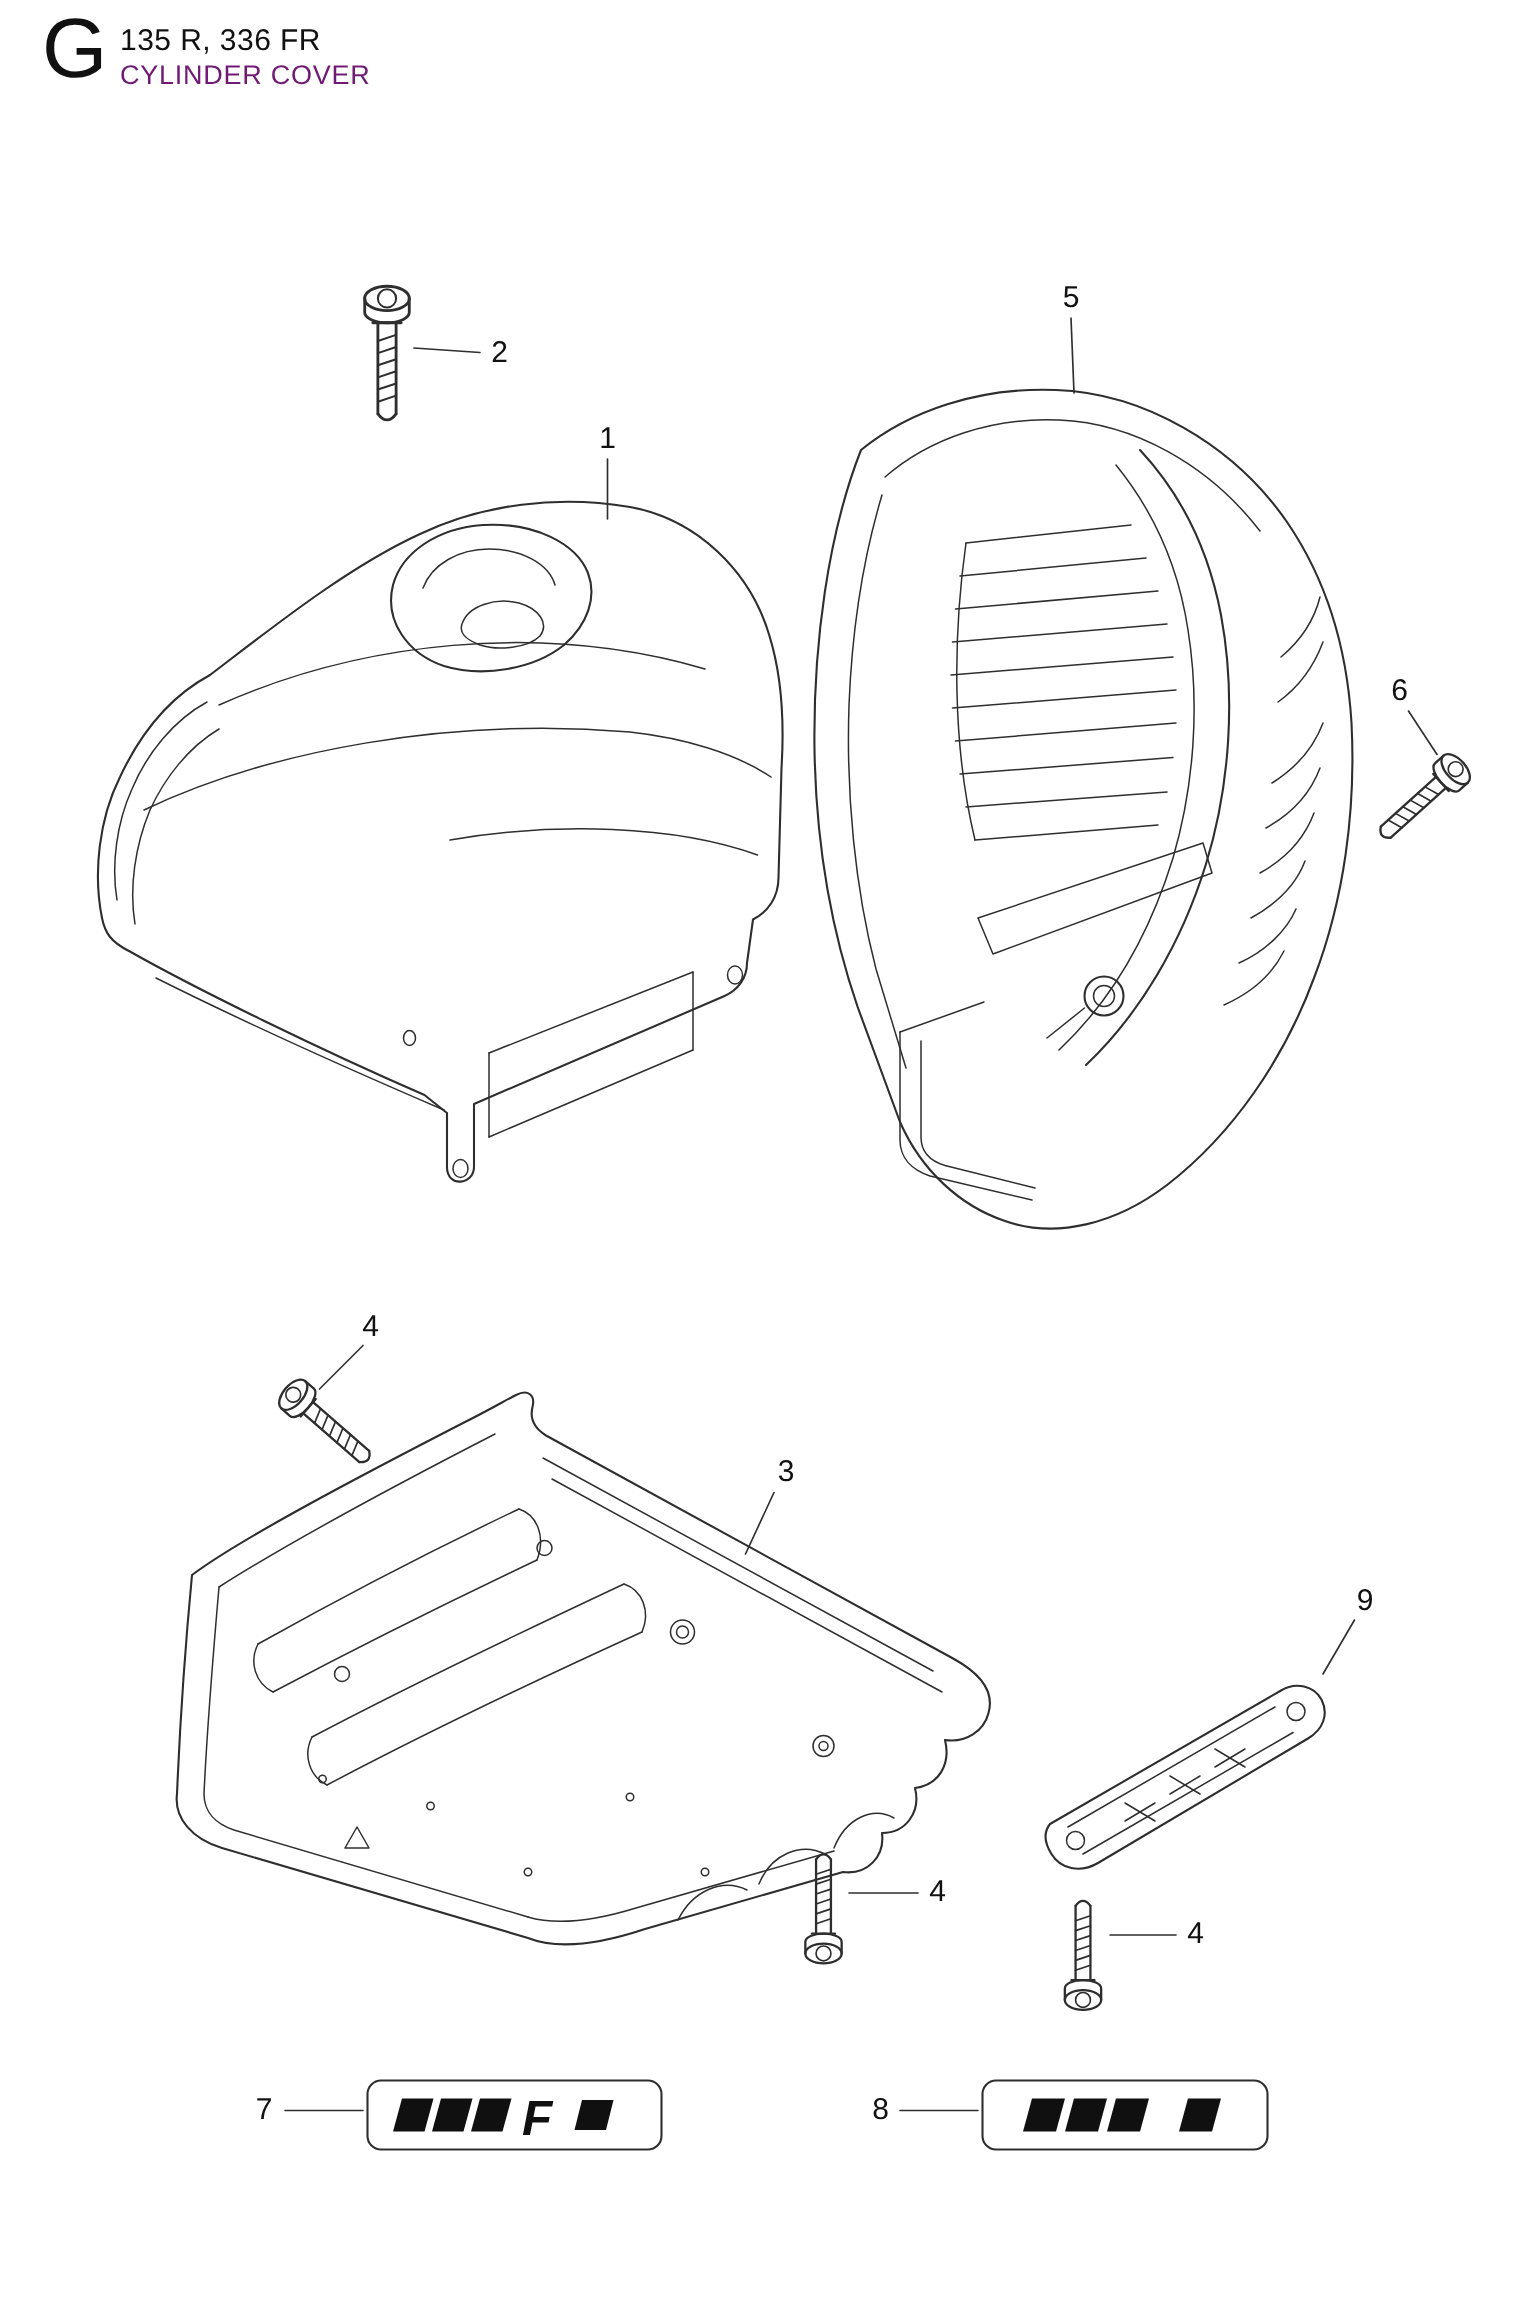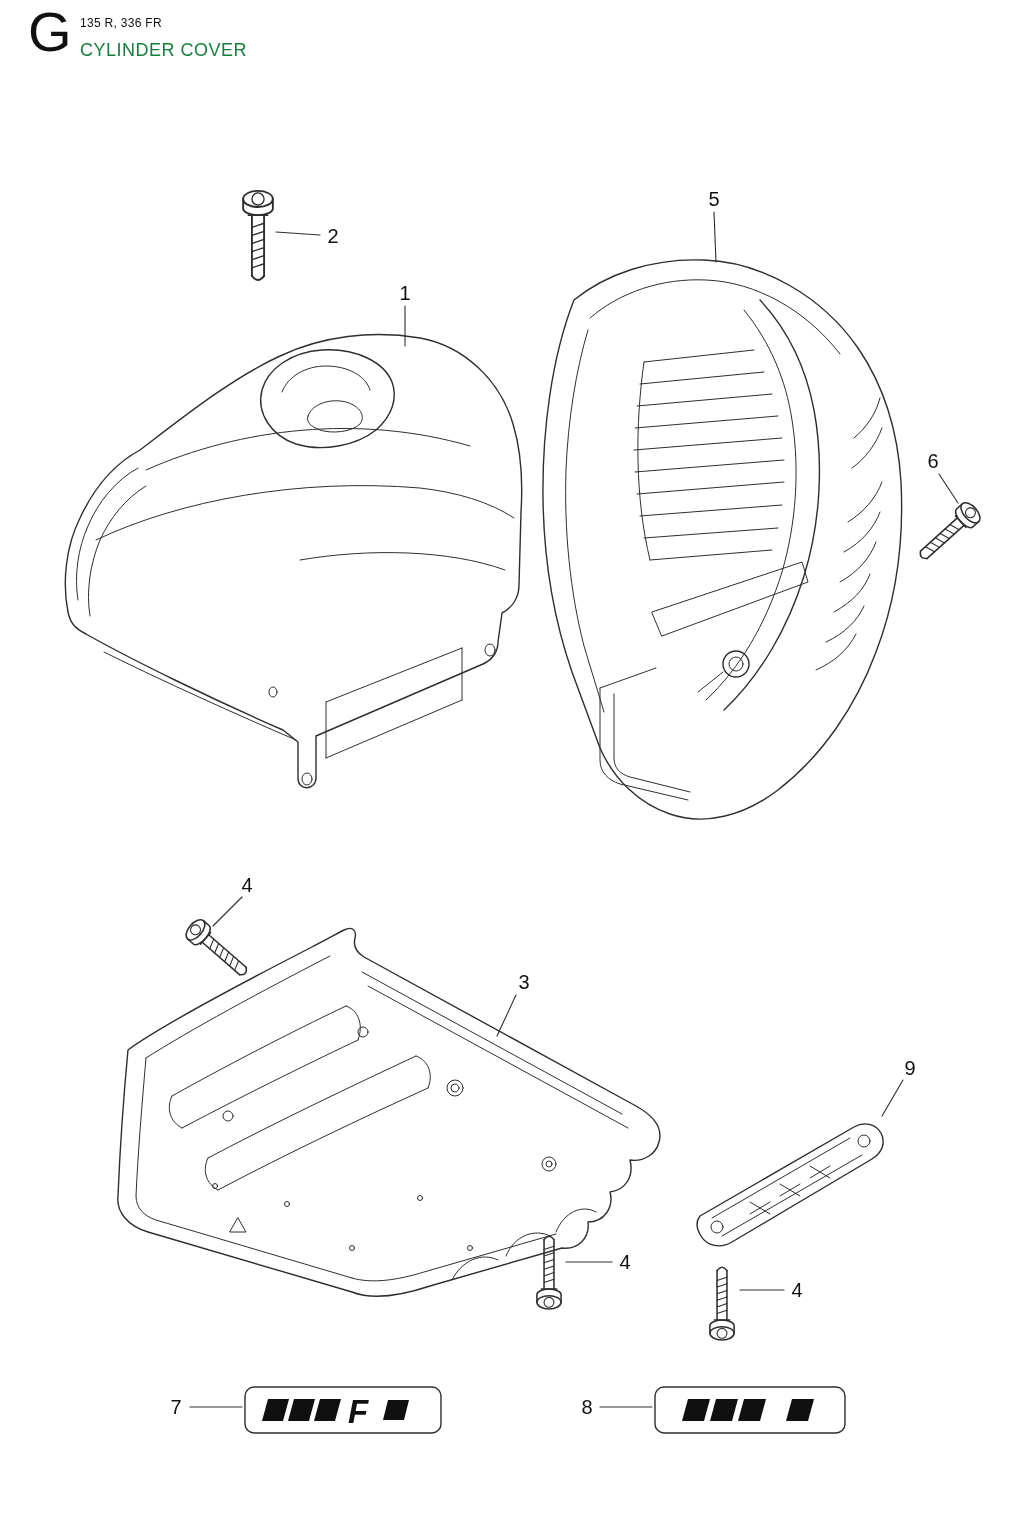--- a/index.html
+++ b/index.html
@@ -6,25 +6,25 @@
   .page {
     position:relative; width:1024px; height:1539px; background:#ffffff;
     font-family:"Liberation Sans", sans-serif; overflow:hidden; color:#111;
   }
   .hdr-letter {
     position:absolute; left:28px; top:4px;
     font-size:56px; line-height:1; font-weight:400; color:#111;
   }
   .hdr-models {
     position:absolute; left:80px; top:16px;
-    font-size:12px; letter-spacing:.3px; color:#111;
+    font-size:20px; letter-spacing:.3px; color:#111;
   }
   .hdr-title {
     position:absolute; left:80px; top:40px;
-    font-size:18px; letter-spacing:.5px; color:#15803d;
+    font-size:18px; letter-spacing:.5px; color:#701a75;
   }
   .callout {
     position:absolute; transform:translate(-50%,-50%);
     font-size:20px; color:#111; user-select:none;
   }
   svg.canvas { position:absolute; left:0; top:0; }
   .ln  { fill:none; stroke:#2e2e2e; stroke-width:1.4; stroke-linecap:round; stroke-linejoin:round; }
   .lnt { fill:none; stroke:#2e2e2e; stroke-width:1;   stroke-linecap:round; stroke-linejoin:round; }
   .ldr { fill:none; stroke:#2e2e2e; stroke-width:1.1; stroke-linecap:round; }
   .blk { fill:#101010; stroke:none; }

